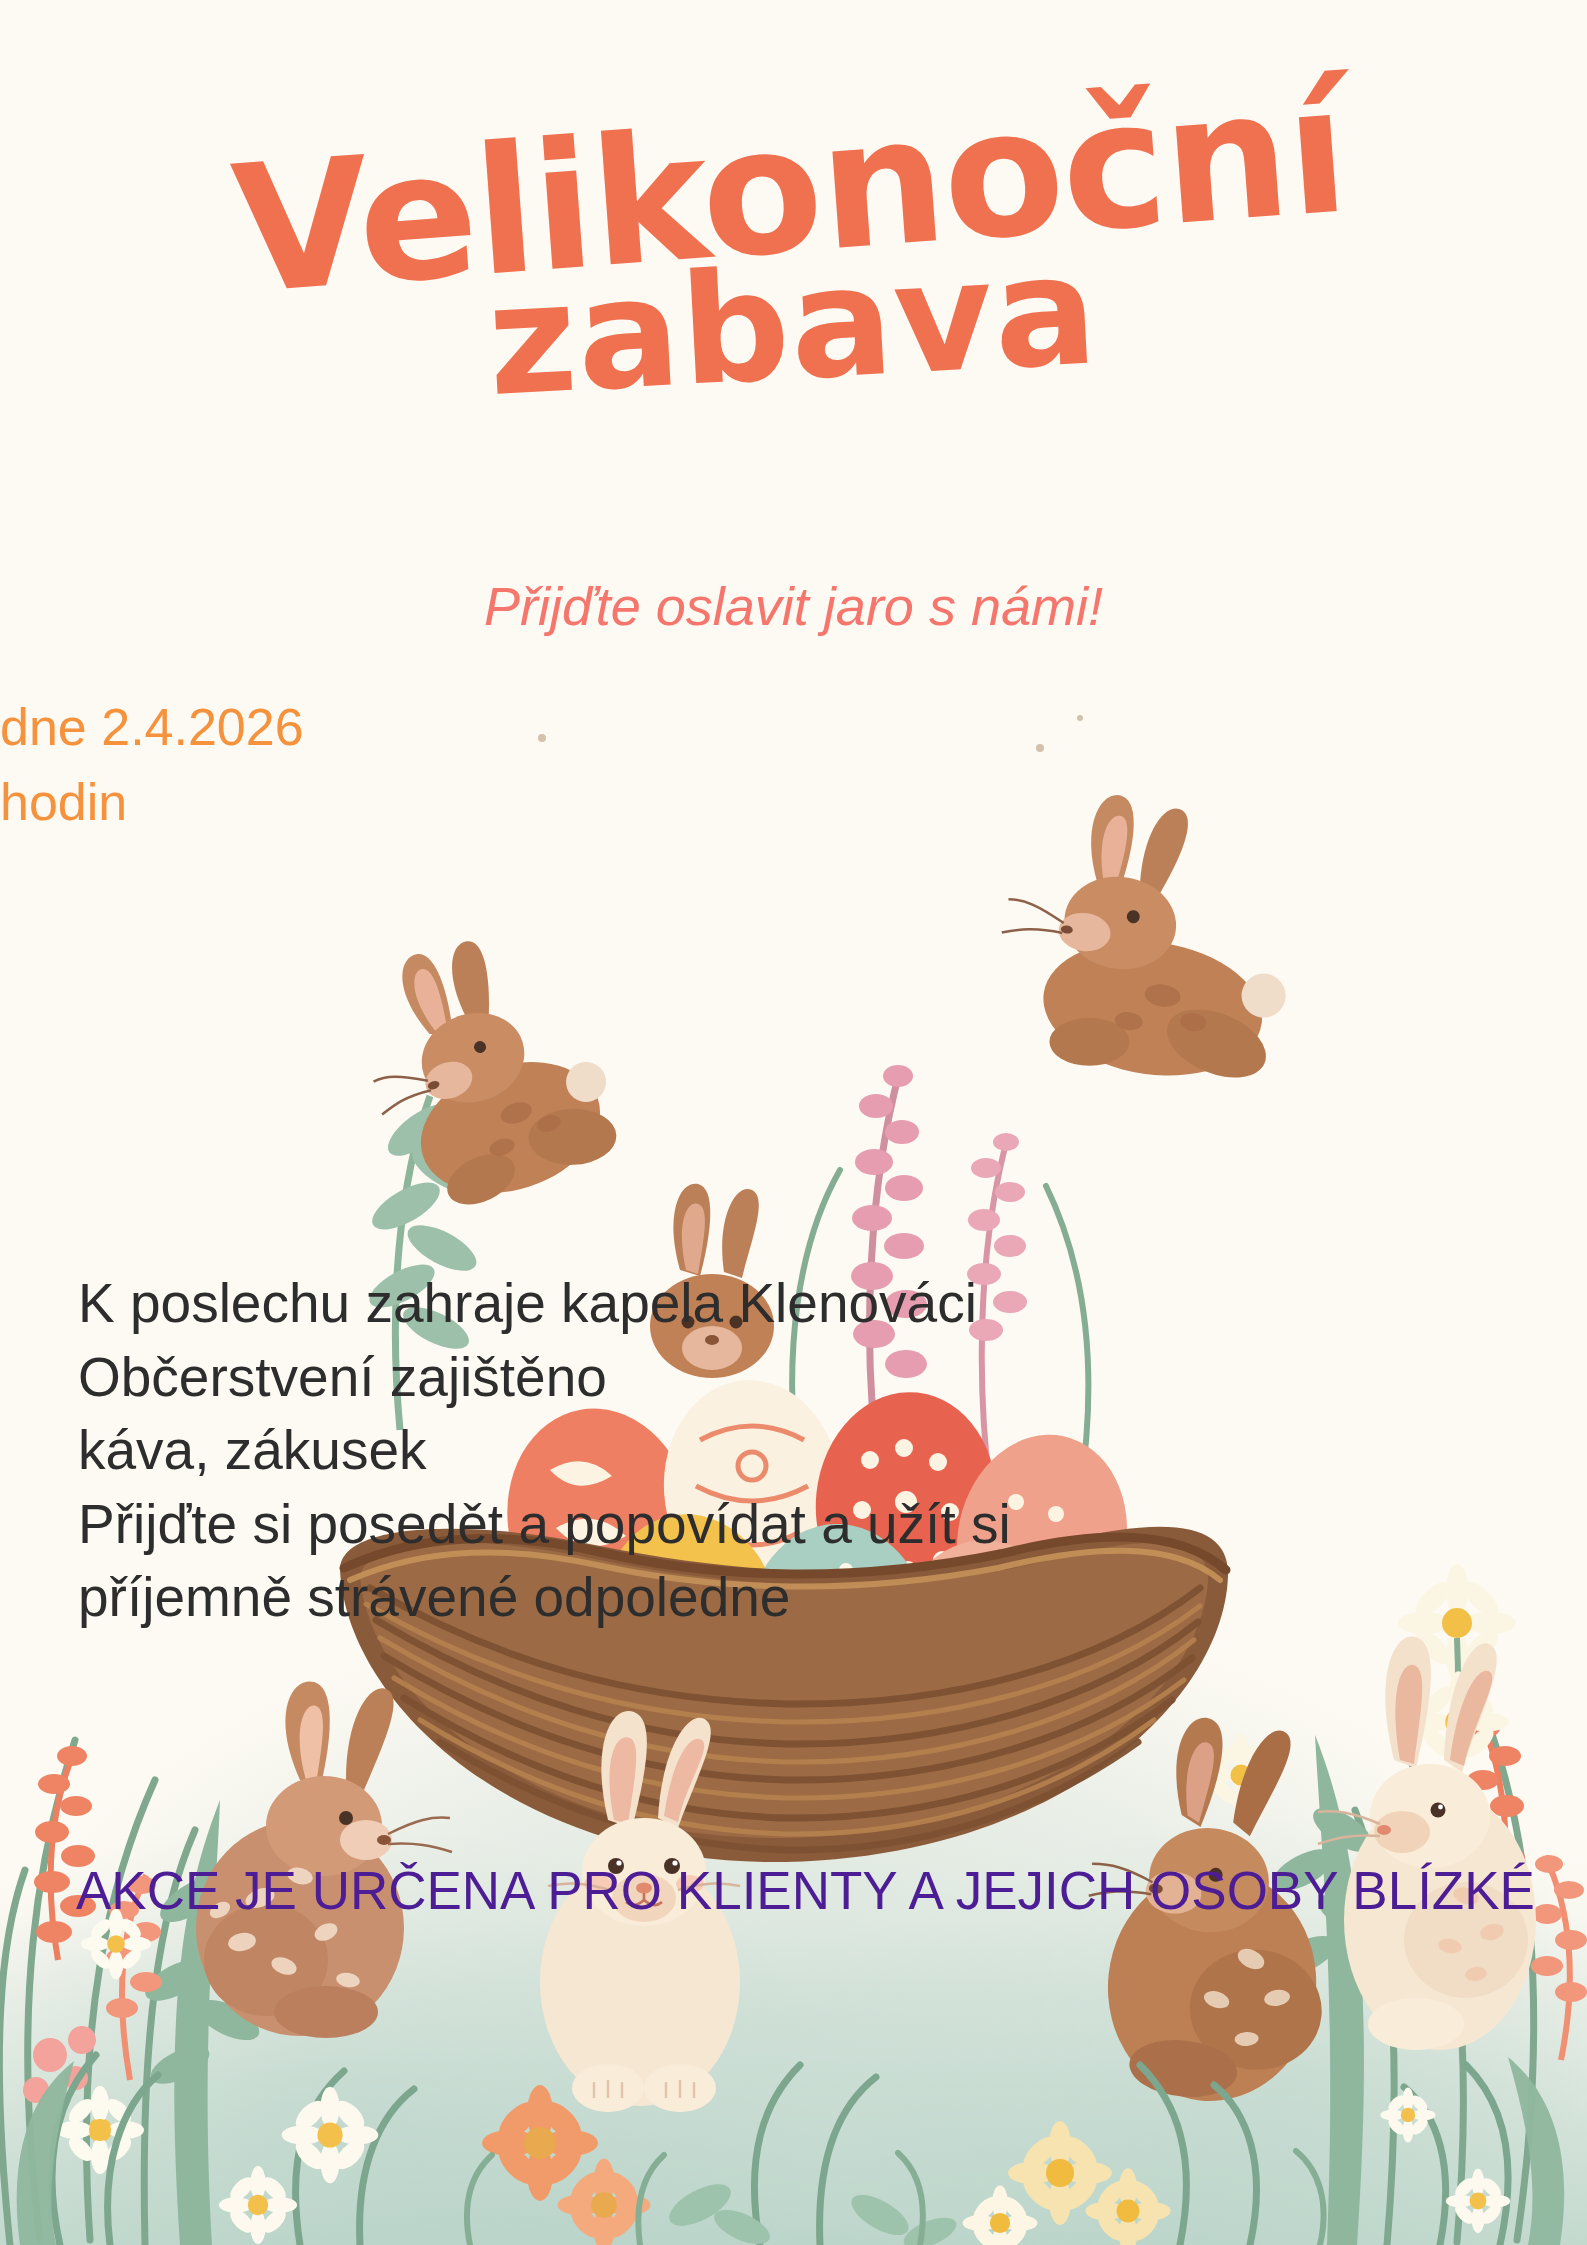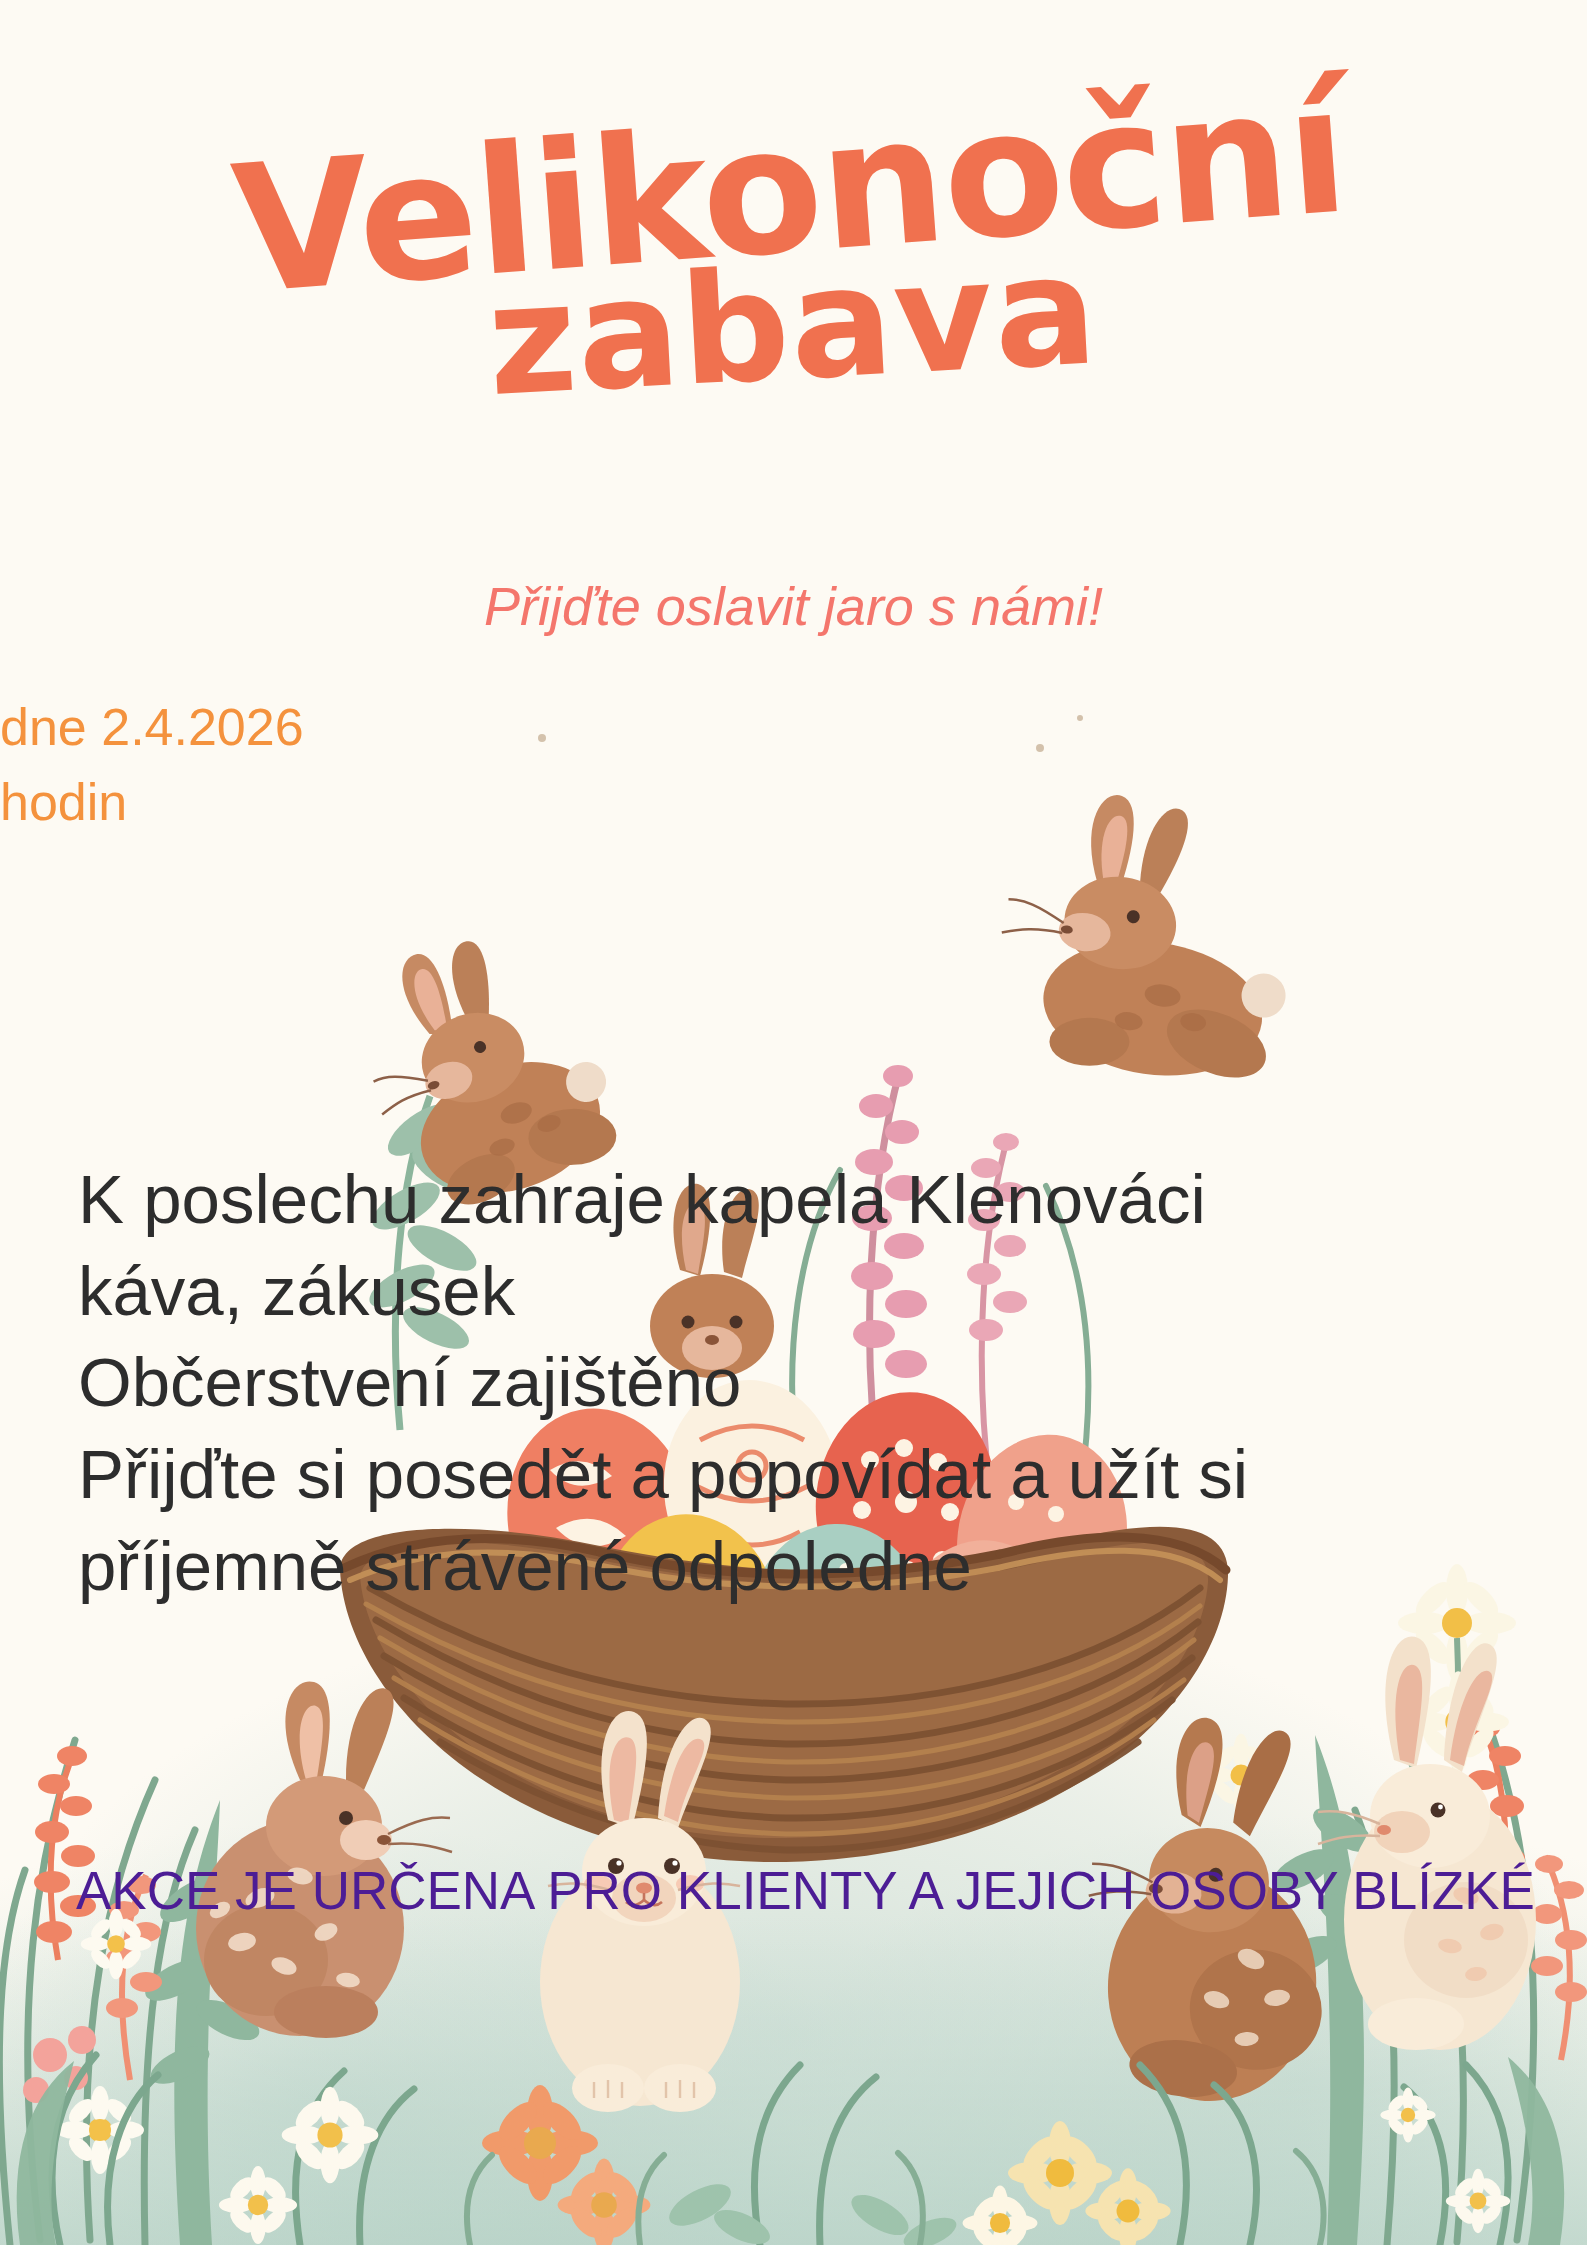--- a/index.html
+++ b/index.html
@@ -80,24 +80,24 @@
     top: 690px;
     left: 0; right: 0;
     text-align: left;
     color: #f4923d;
     font-size: 52px;
     line-height: 1.45;
     z-index: 6;
   }
   .body-block {
     position: absolute;
-    top: 1155px;
+    top: 1268px;
     left: 78px;
     width: 1420px;
-    font-size: 69px;
+    font-size: 55px;
     line-height: 1.30;
     color: #2d2d2d;
     z-index: 6;
   }
   .body-block div { margin-bottom: 2px; }
   .notice {
     position: absolute;
     top: 1855px;
     left: 76px;
     width: 1460px;
@@ -349,22 +349,22 @@
 
   <div class="subtitle">Přijďte oslavit jaro s námi!</div>
 
   <div class="when">
     <div>dne 2.4.2026</div>
     <div>hodin</div>
   </div>
 
   <div class="body-block">
     <div>K poslechu zahraje kapela Klenováci</div>
+    <div>Občerstvení zajištěno</div>
     <div>káva, zákusek</div>
-    <div>Občerstvení zajištěno</div>
     <div>Přijďte si posedět a popovídat a užít si</div>
     <div>příjemně strávené odpoledne</div>
   </div>
 
   <div class="notice">AKCE JE URČENA PRO KLIENTY A JEJICH OSOBY BLÍZKÉ</div>
 
   <svg class="nest" viewBox="0 0 960 600">
 
     <g>
 

